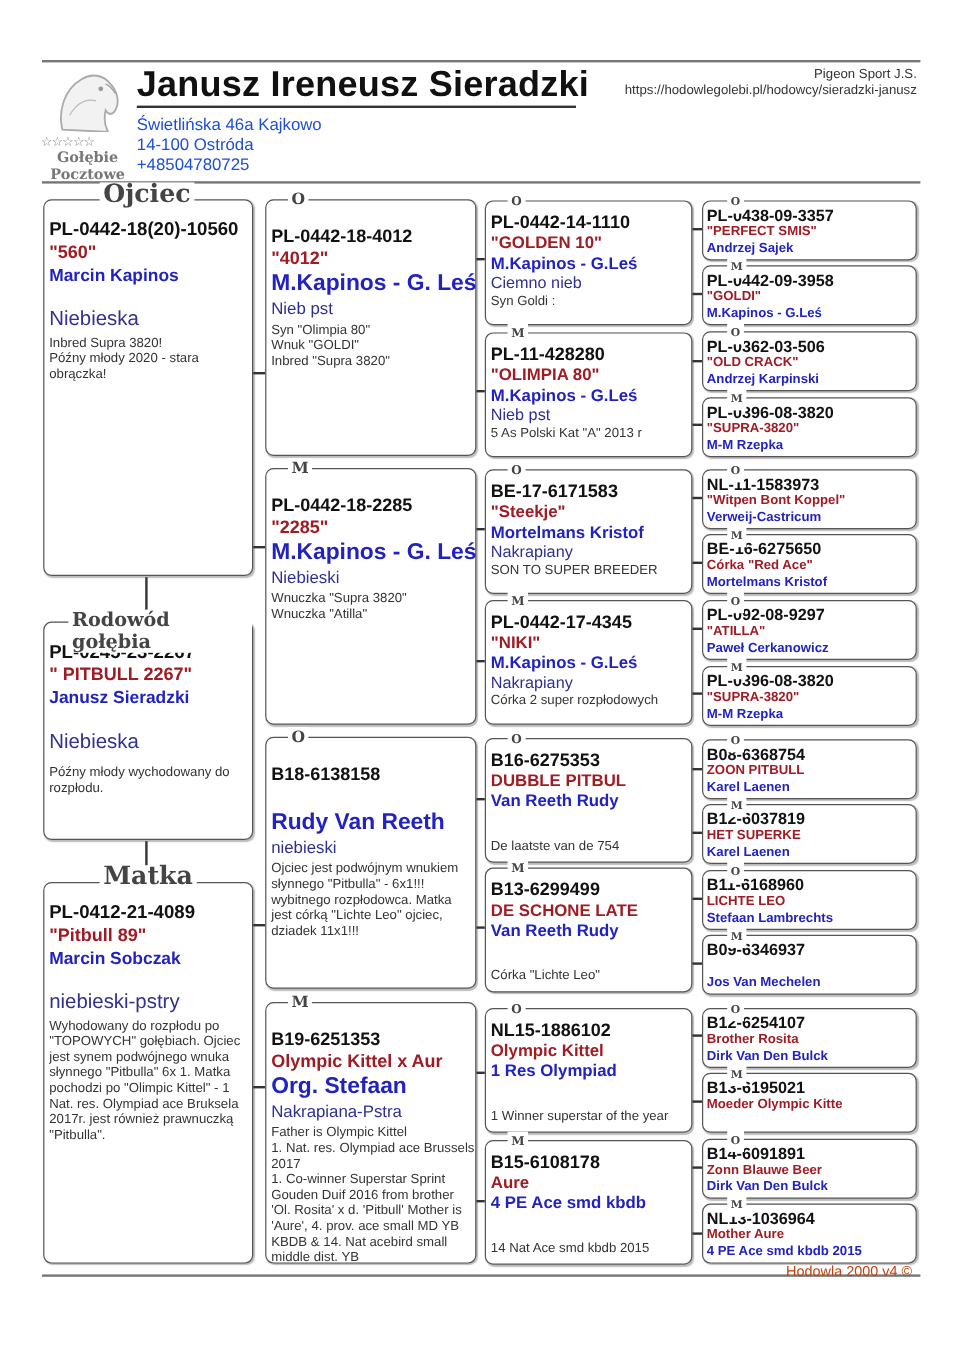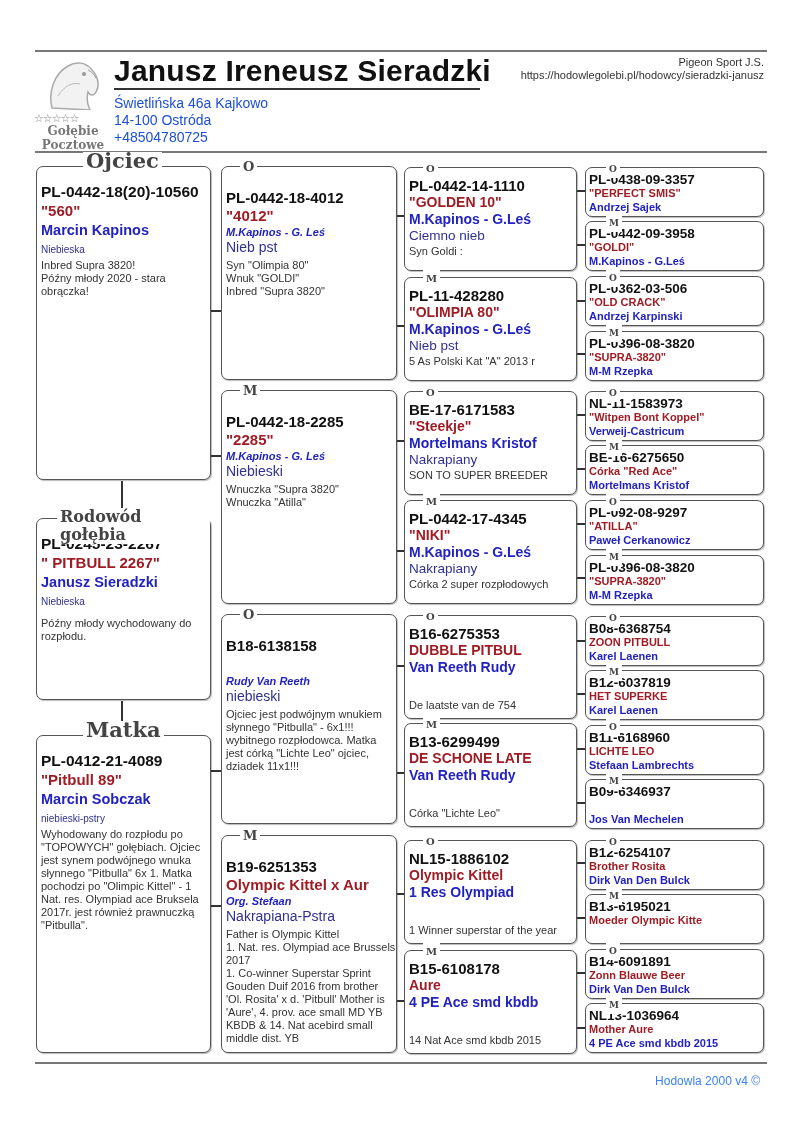--- a/index.html
+++ b/index.html
@@ -13,46 +13,46 @@
   .logo-bird { position: absolute; left: 10px; top: 0; width: 60px; height: 54px; }
   .logo-stars { position: absolute; left: 0; top: 56px; width: 76px; text-align: left; font-size: 11px; color: #888; letter-spacing: -1px; font-family: "DejaVu Sans", sans-serif; }
   .logo-t1, .logo-t2 { position: absolute; left: 0; width: 78px; text-align: center; font-family: "DejaVu Serif", serif; font-weight: bold; color: #777; font-size: 12px; }
   .logo-t1 { top: 68px; }
   .logo-t2 { top: 82px; }
   .title { position: absolute; left: 114px; top: 54px; font-size: 30px; font-weight: bold; color: #111; letter-spacing: 0.2px; }
   .title-underline { position: absolute; left: 114px; top: 88px; width: 366px; height: 2px; background: #333; }
   .addr { position: absolute; left: 114px; font-size: 14px; color: #1d4ed8; }
   .brand { position: absolute; right: 36px; top: 56px; font-size: 11px; color: #333; }
   .url { position: absolute; right: 36px; top: 69px; font-size: 11px; color: #333; }
-  .footer { position: absolute; right: 40px; top: 1074px; font-size: 12px; color: #3b82f6; }
+  .footer { position: absolute; right: 40px; top: 1052px; font-size: 12px; color: #c2410c; }
 
   
   .box { position: absolute; border: 1.5px solid #555; border-radius: 7px; background: #fff; padding: 0 0 0 4px; box-shadow: 1px 1px 1px #bbb; }
   .legend { position: absolute; top: -12px; background: #fff; font-family: "DejaVu Serif", serif; font-weight: bold; color: #444; padding: 0 3px; line-height: 18px; }
   .legend.big { font-size: 21px; top: -15px; }
   .legend.mid { font-size: 16px; top: -11px; }
   .legend.l2 { font-size: 13px; top: -9px; }
   .legend.l3 { font-size: 10px; top: -8px; }
   .legend.l4 { font-size: 9px; top: -8px; }
 
   .ring { font-weight: bold; color: #111; white-space: nowrap; }
   .name { font-weight: bold; color: #a01c24; white-space: nowrap; }
   .owner { font-weight: bold; color: #2222c0; white-space: nowrap; }
   .color { color: #303090; white-space: nowrap; }
   .notes { color: #333; white-space: pre-line; }
 
   .c1 .ring { font-size: 15.5px; margin-top: 16px; }
   .c1 .name { font-size: 15px; margin-top: 1px; }
   .c1 .owner { font-size: 14.5px; margin-top: 3px; }
-  .c1 .color { font-size: 10px; margin-top: 6px; }
+  .c1 .color { font-size: 17px; margin-top: 18px; }
   .c1 .notes { font-size: 11px; line-height: 13px; margin-top: 4px; }
 
   .c2 .ring { font-size: 15px; margin-top: 22px; }
   .c2 .name { font-size: 15px; margin-top: 1px; }
-  .c2 .owner { font-size: 11px; margin-top: 2px; font-style: italic; }
+  .c2 .owner { font-size: 19px; margin-top: 2px; }
   .c2 .color { font-size: 14px; margin-top: 1px; }
   .c2 .notes { font-size: 11px; line-height: 13px; margin-top: 4px; }
 
   .c3 .ring { font-size: 15px; margin-top: 9px; }
   .c3 .name { font-size: 14px; margin-top: 0px; }
   .c3 .owner { font-size: 14px; margin-top: 1px; }
   .c3 .color { font-size: 13.5px; margin-top: 1px; }
   .c3 .notes { font-size: 11px; line-height: 13px; margin-top: 2px; }
   .c3 .spacer { height: 16px; }
 

